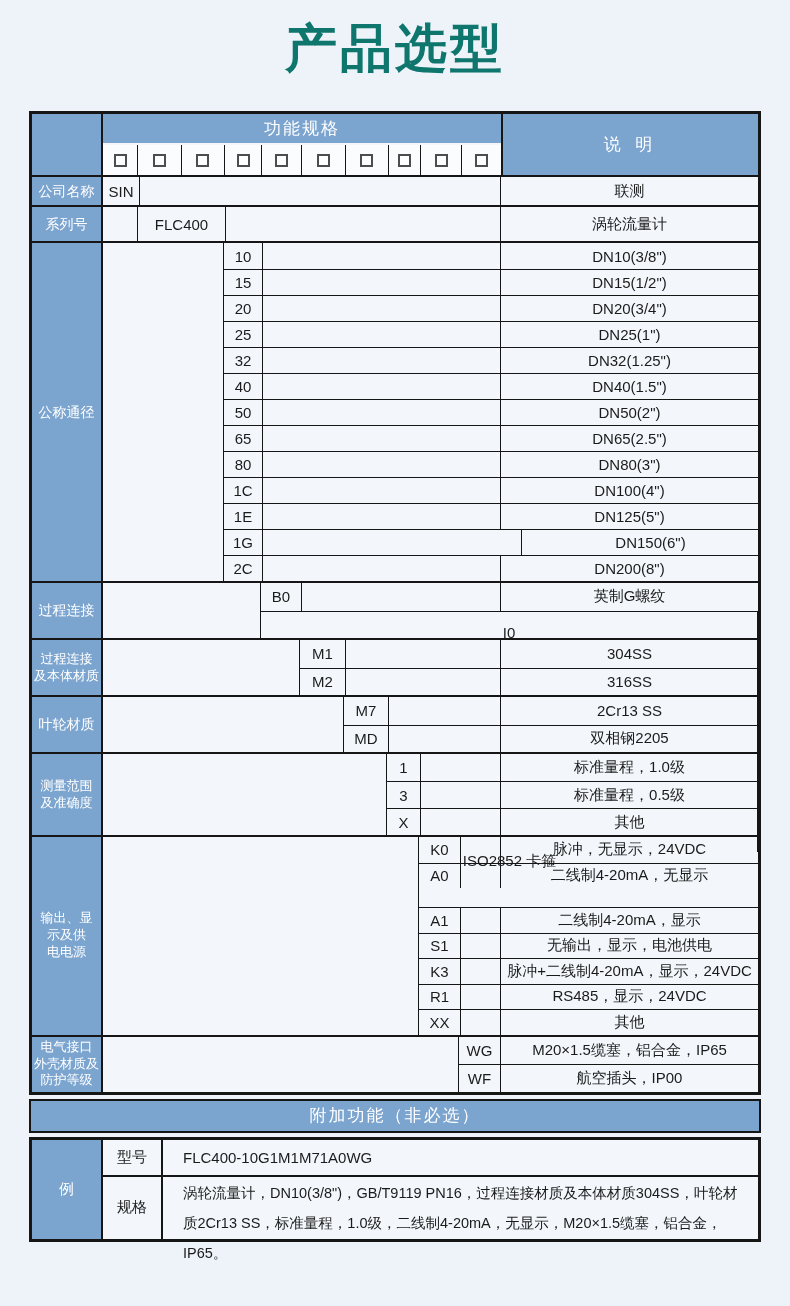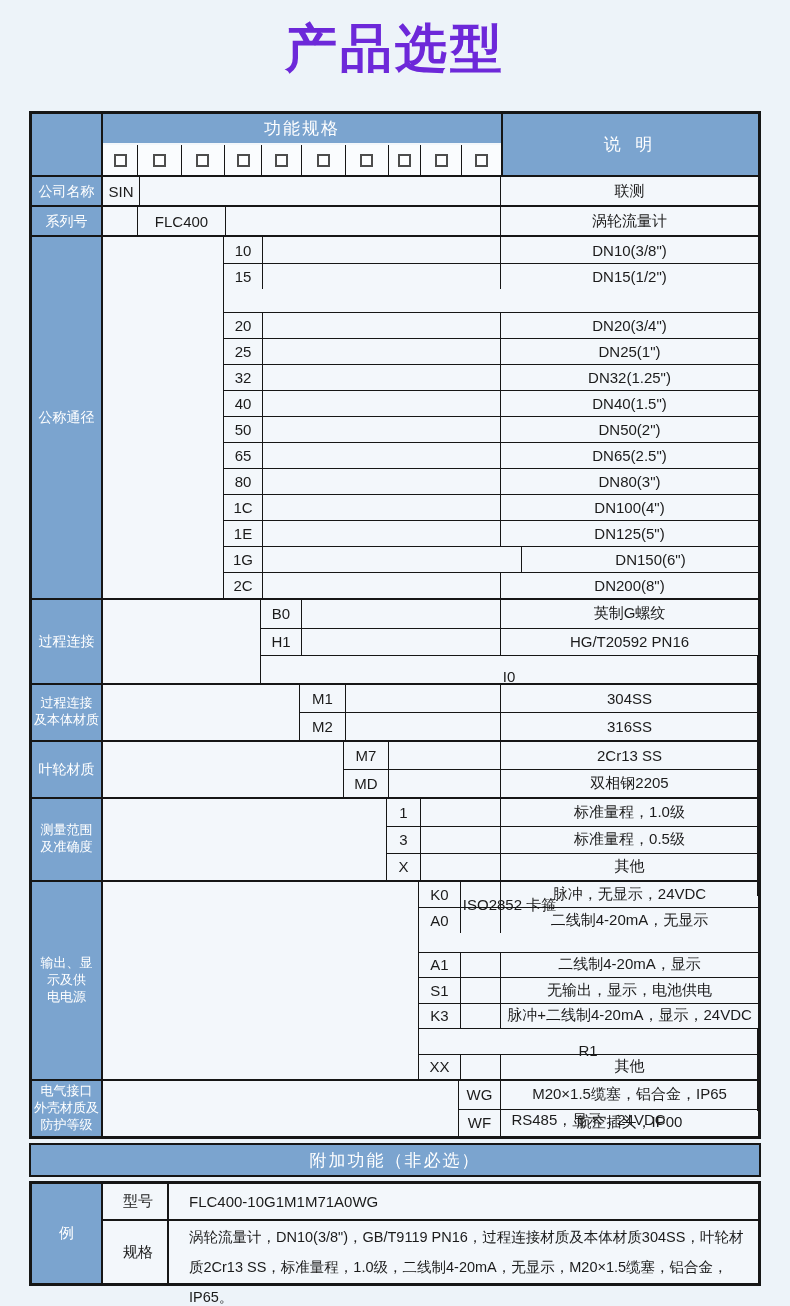--- a/index.html
+++ b/index.html
@@ -11,21 +11,21 @@
     color: #1b1b1b;
     overflow: hidden;
   }
   .page-title {
     margin: 16px 0 0;
     text-align: center;
     font-size: 52px;
     line-height: 1.25;
     font-weight: 700;
     letter-spacing: 3px;
-    color: #6d28d9;
+    color: #0f766e;
   }
   .wrap { width: 732px; margin: 30px auto 0; }
 
   
   .tbl {
     border: 3px solid #161616;
     background: #f3f7fb;
   }
   
   .thead { display: flex; border-bottom: 2px solid #161616; height: 63px; }
@@ -119,21 +119,21 @@
   }
   .ex-label {
     flex: 0 0 71px;
     background: #7ba4cf;
     border-right: 2px solid #161616;
     color: #ffffff;
     font-size: 15px;
     display: flex; align-items: center; justify-content: center;
   }
   .ex-rows { flex: 1; display: flex; flex-direction: column; }
-  .ex-row { display: flex; padding-left: 6px; }
+  .ex-row { display: flex; }
   .ex-row.first { height: 37px; border-bottom: 2px solid #161616; }
   .ex-row.second { height: 62px; }
   .ex-field {
     flex: 0 0 60px;
     border-right: 2px solid #161616;
     font-size: 15px;
     display: flex; align-items: center; justify-content: center;
   }
   .ex-value {
     flex: 1;
@@ -203,42 +203,42 @@
               <div class="code-cell" style="flex: 0 0 37px;">SIN</div>
               <div class="rightfill" style="flex: 0 0 361px;"></div>
               <div class="desc-cell">联测</div>
             </div>
           </div>
         </div>
         <div class="section">
           <div class="sec-label">系列号</div>
           <div class="leftfill" style="flex: 0 0 35px;"></div>
           <div class="sec-rows">
-            <div class="srow" style="height: 28px;">
+            <div class="srow" style="height: 34px;">
               <div class="code-cell" style="flex: 0 0 88px;">FLC400</div>
               <div class="rightfill" style="flex: 0 0 275px;"></div>
               <div class="desc-cell">涡轮流量计</div>
             </div>
           </div>
         </div>
         <div class="section">
           <div class="sec-label">公称通径</div>
           <div class="leftfill" style="flex: 0 0 121px;"></div>
           <div class="sec-rows">
             <div class="srow" style="height: 26px;">
               <div class="code-cell" style="flex: 0 0 39px;">10</div>
               <div class="rightfill" style="flex: 0 0 238px;"></div>
               <div class="desc-cell">DN10(3/8")</div>
             </div>
             <div class="srow" style="height: 26px;">
               <div class="code-cell" style="flex: 0 0 39px;">15</div>
               <div class="rightfill" style="flex: 0 0 238px;"></div>
               <div class="desc-cell">DN15(1/2")</div>
             </div>
-            <div class="srow" style="height: 26px; margin-top: 23px;">
+            <div class="srow" style="height: 26px;">
               <div class="code-cell" style="flex: 0 0 39px;">20</div>
               <div class="rightfill" style="flex: 0 0 238px;"></div>
               <div class="desc-cell">DN20(3/4")</div>
             </div>
             <div class="srow" style="height: 26px;">
               <div class="code-cell" style="flex: 0 0 39px;">25</div>
               <div class="rightfill" style="flex: 0 0 238px;"></div>
               <div class="desc-cell">DN25(1")</div>
             </div>
             <div class="srow" style="height: 26px;">
@@ -289,25 +289,20 @@
           </div>
         </div>
         <div class="section">
           <div class="sec-label">过程连接</div>
           <div class="leftfill" style="flex: 0 0 158px;"></div>
           <div class="sec-rows">
             <div class="srow" style="height: 27.5px;">
               <div class="code-cell" style="flex: 0 0 41px;">B0</div>
               <div class="rightfill" style="flex: 0 0 199px;"></div>
               <div class="desc-cell">英制G螺纹</div>
-            </div>
-            <div class="srow" style="height: 27.5px;">
-              <div class="code-cell" style="flex: 0 0 41px;">H1</div>
-              <div class="rightfill" style="flex: 0 0 199px;"></div>
-              <div class="desc-cell">HG/T20592 PN16</div>
             </div>
             <div class="srow" style="height: 27.5px; flex-direction: column;">
               <div class="code-cell" style="flex: 0 0 41px;">I0</div>
               <div class="rightfill" style="flex: 0 0 199px;"></div>
               <div class="desc-cell">ISO2852 卡箍</div>
             </div>
           </div>
         </div>
         <div class="section">
           <div class="sec-label ml">过程连接
@@ -388,21 +383,21 @@
             <div class="srow" style="height: 25.5px;">
               <div class="code-cell" style="flex: 0 0 42px;">S1</div>
               <div class="rightfill" style="flex: 0 0 40px;"></div>
               <div class="desc-cell">无输出，显示，电池供电</div>
             </div>
             <div class="srow" style="height: 25.5px;">
               <div class="code-cell" style="flex: 0 0 42px;">K3</div>
               <div class="rightfill" style="flex: 0 0 40px;"></div>
               <div class="desc-cell">脉冲+二线制4-20mA，显示，24VDC</div>
             </div>
-            <div class="srow" style="height: 25.5px; flex-direction: column;">
+            <div class="srow" style="height: 25.5px;">
               <div class="code-cell" style="flex: 0 0 42px;">R1</div>
               <div class="rightfill" style="flex: 0 0 40px;"></div>
               <div class="desc-cell">RS485，显示，24VDC</div>
             </div>
             <div class="srow" style="height: 25.5px;">
               <div class="code-cell" style="flex: 0 0 42px; text-align: center;">XX</div>
               <div class="rightfill" style="flex: 0 0 40px;"></div>
               <div class="desc-cell">其他</div>
             </div>
           </div>

